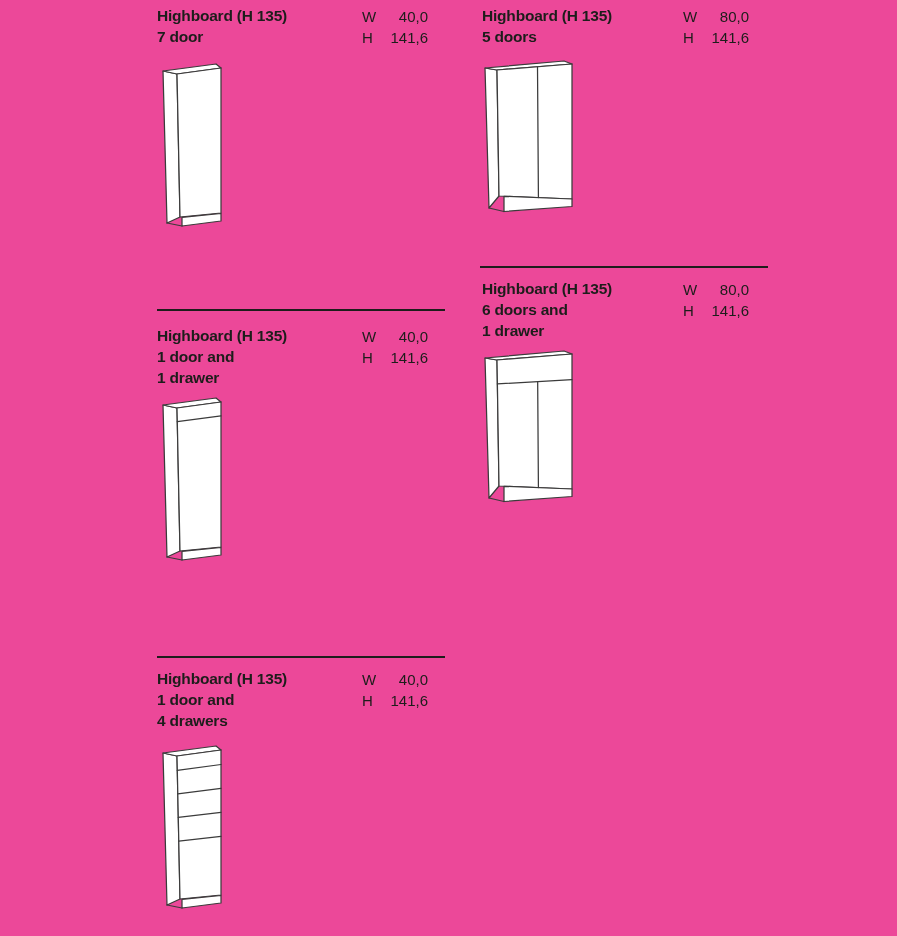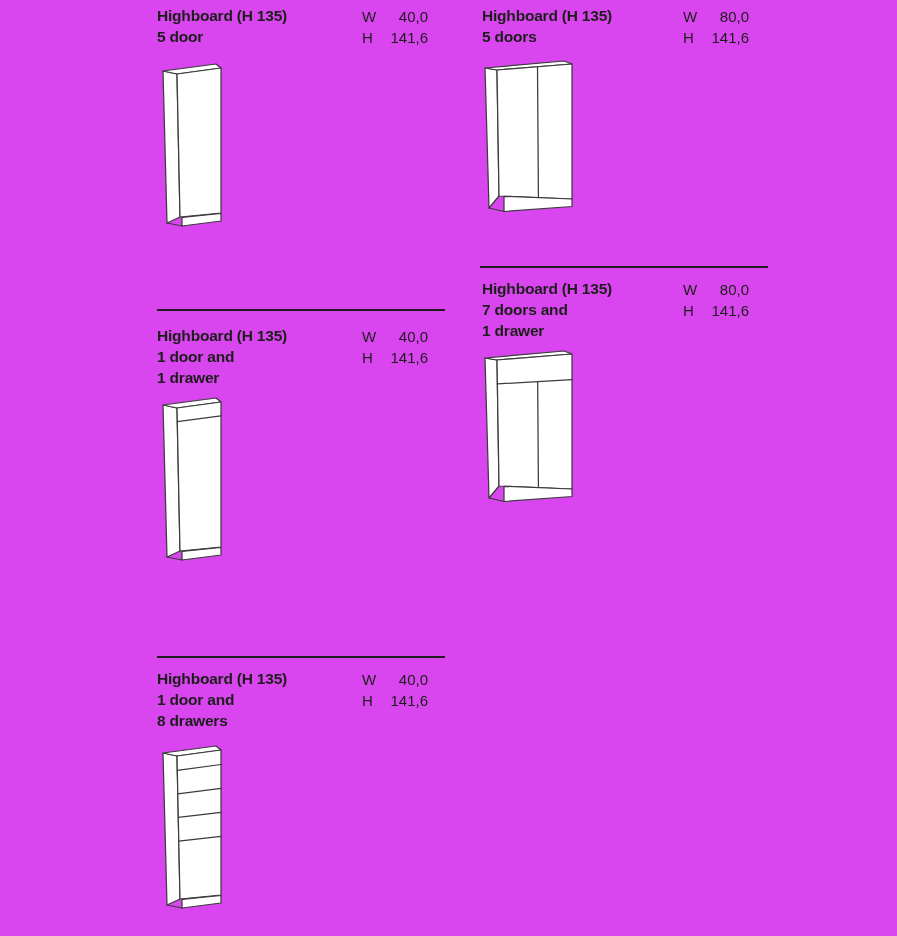--- a/index.html
+++ b/index.html
@@ -1,20 +1,20 @@
 <!DOCTYPE html>
 <html><head>
 <meta charset="utf-8">
 <style>
   html, body { margin: 0; padding: 0; background: #ffffff; }
   .page {
     position: relative;
     width: 897px;
     height: 936px;
-    background: #d946ef;
+    background: #ec4899;
     font-family: "Liberation Sans", sans-serif;
     color: #1d1d1b;
     overflow: hidden;
   }
   .card { display: contents; }
   .title {
     position: absolute;
     margin: 0;
     font-size: 15.5px;
     font-weight: 700;
@@ -55,21 +55,21 @@
 </style>
 </head>
 <body>
 
 <div class="page">
 
   
   <section class="card">
     <h2 class="title" style="left:157px; top:5px;">
       <span>Highboard (H 135)</span>
-      <span>5 door</span>
+      <span>7 door</span>
     </h2>
     <div class="dims" style="left:362px; top:6px;">
       <div class="dim-row">
         <span class="dim-label">W</span>
         <span class="dim-value">40,0</span>
       </div>
       <div class="dim-row">
         <span class="dim-label">H</span>
         <span class="dim-value">141,6</span>
       </div>
@@ -107,21 +107,21 @@
         <line x1="10" y1="150" x2="25" y2="153.5"></line>
         <line x1="58.5" y1="8.76" x2="59.42" y2="139.62"></line>
       </svg>
   </section>
 
   
   <section class="card">
     <div class="divider" style="left:480px; top:266px; width:288px;"></div>
     <h2 class="title" style="left:482px; top:278px;">
       <span>Highboard (H 135)</span>
-      <span>7 doors and</span>
+      <span>6 doors and</span>
       <span>1 drawer</span>
     </h2>
     <div class="dims" style="left:683px; top:279px;">
       <div class="dim-row">
         <span class="dim-label">W</span>
         <span class="dim-value">80,0</span>
       </div>
       <div class="dim-row">
         <span class="dim-label">H</span>
         <span class="dim-value">141,6</span>
@@ -165,21 +165,21 @@
         <line x1="20.285" y1="27.585" x2="64" y2="21.775"></line>
       </svg>
   </section>
 
   
   <section class="card">
     <div class="divider" style="left:157px; top:656px; width:288px;"></div>
     <h2 class="title" style="left:157px; top:668px;">
       <span>Highboard (H 135)</span>
       <span>1 door and</span>
-      <span>8 drawers</span>
+      <span>4 drawers</span>
     </h2>
     <div class="dims" style="left:362px; top:669px;">
       <div class="dim-row">
         <span class="dim-label">W</span>
         <span class="dim-value">40,0</span>
       </div>
       <div class="dim-row">
         <span class="dim-label">H</span>
         <span class="dim-value">141,6</span>
       </div>

